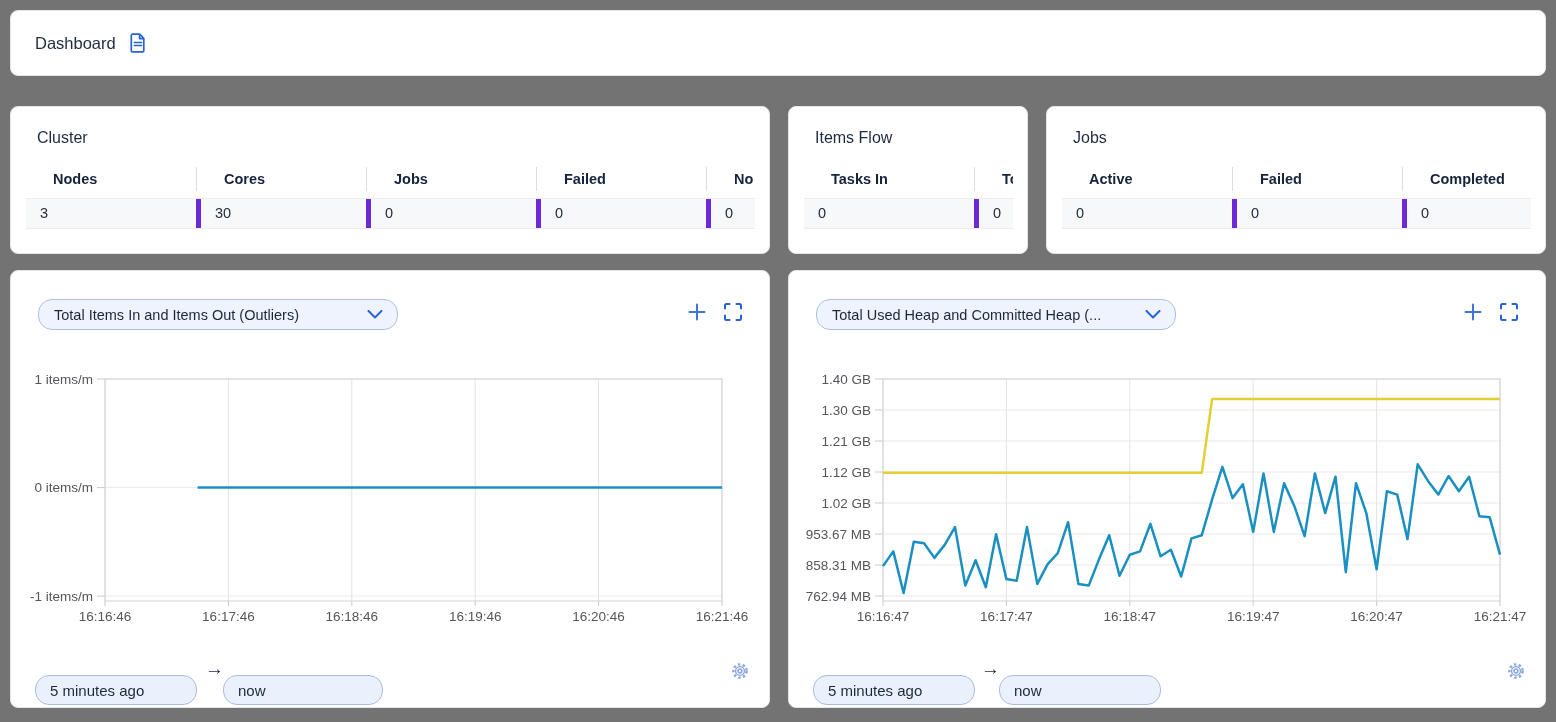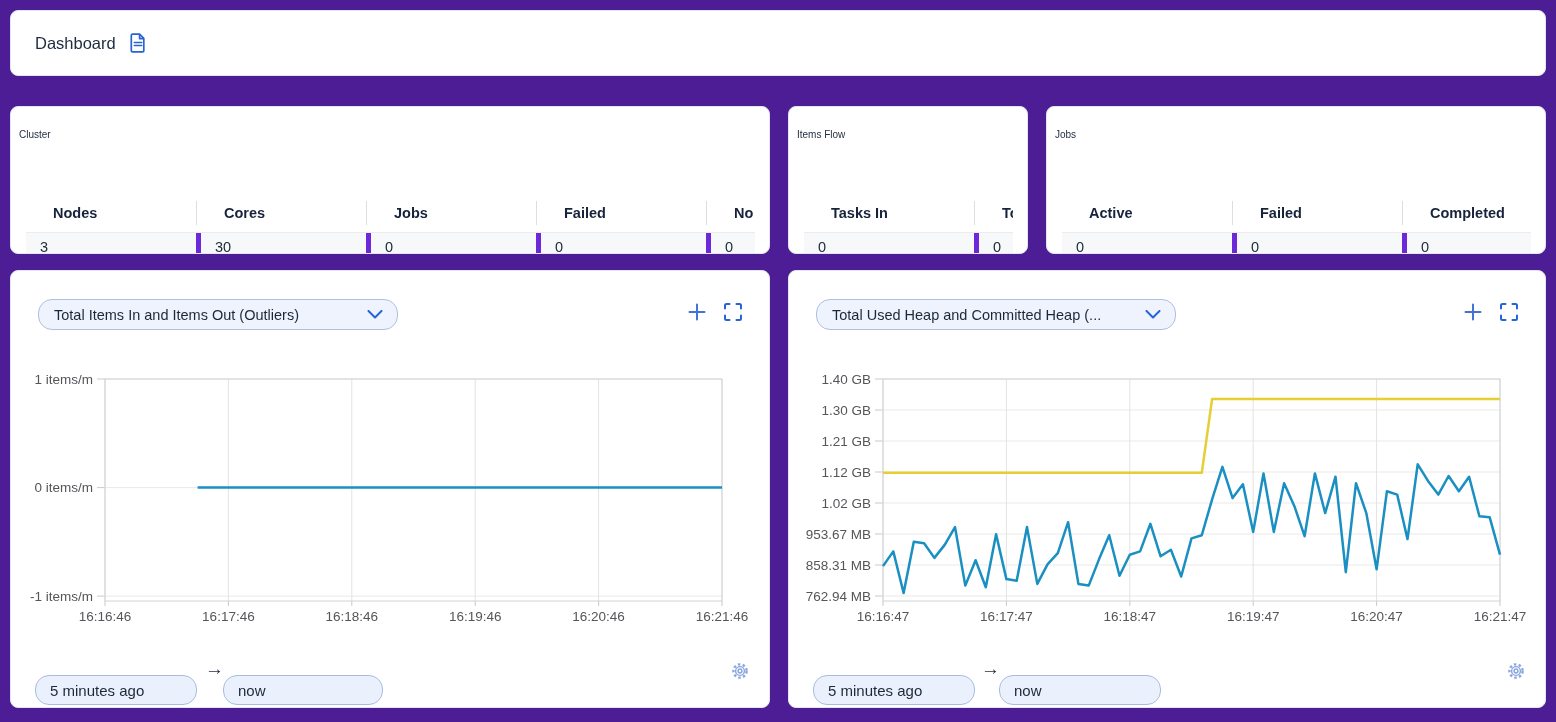--- a/index.html
+++ b/index.html
@@ -1,29 +1,29 @@
 <!DOCTYPE html>
 <html><head>
 <meta charset="utf-8">
 <style>
   * { margin:0; padding:0; box-sizing:border-box; }
   html,body { width:1556px; height:722px; }
   body { font-family:"Liberation Sans", sans-serif; background:#edeff4; }
-  .stage { position:relative; width:1556px; height:722px; overflow:hidden; background:#4c1d95; }
+  .stage { position:relative; width:1556px; height:722px; overflow:hidden; background:#737373; }
   .card { position:absolute; background:#ffffff; border:1px solid #e3e6ec; border-radius:8px; }
 
   
   .topbar { left:10px; top:10px; width:1536px; height:66px; display:flex; align-items:center; padding-left:24px; }
   .page-title { font-size:16.5px; color:#1e2a3e; }
   .doc-icon { margin-left:13px; display:flex; align-items:center; }
 
   
   .statcard { top:106px; height:148px; overflow:hidden; }
-  .stat-title { position:absolute; left:8px; top:22px; font-size:10px; color:#1e2a3e; }
-  .stat-table { position:absolute; left:15px; right:14px; top:60px; overflow:hidden; white-space:nowrap;margin-top:34px; }
+  .stat-title { position:absolute; left:26px; top:22px; font-size:16px; color:#1e2a3e; }
+  .stat-table { position:absolute; left:15px; right:14px; top:60px; overflow:hidden; white-space:nowrap; }
   .stat-head { display:flex; height:24px; }
   .stat-head .cell { flex:0 0 170px; min-width:170px; padding-left:27px; font-weight:bold; font-size:14.5px; color:#17233b; line-height:24px; border-left:1px solid #dadee5; }
   .stat-head .cell:first-child { border-left:none; }
   .stat-row { display:flex; height:31px; background:#f7f8f9; border-top:1px solid #ececee; border-bottom:1px solid #ececee; margin-top:7px; }
   .stat-row .cell { flex:0 0 170px; min-width:170px; padding-left:14px; font-size:14.5px; color:#1d2939; line-height:29px; border-left:5px solid #6d28d9; }
   .stat-row .cell:first-child { border-left:none; }
 
   
   .chartcard { top:270px; height:438px; }
   .selector { position:absolute; left:27px; top:28px; width:360px; height:31px; background:#eef3fd; border:1px solid #afc0df; border-radius:14px; display:flex; align-items:center; justify-content:space-between; padding:0 14px 0 15px; cursor:pointer; }

